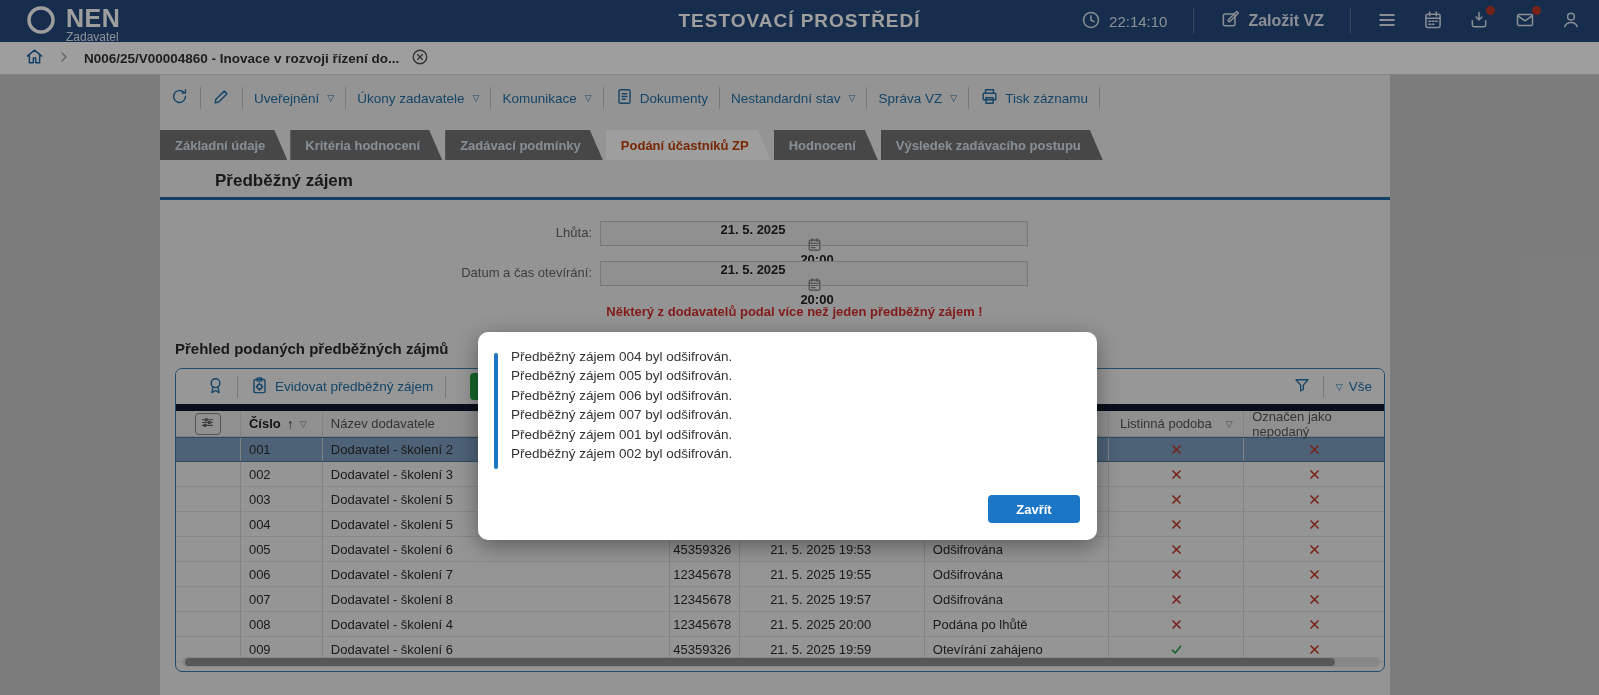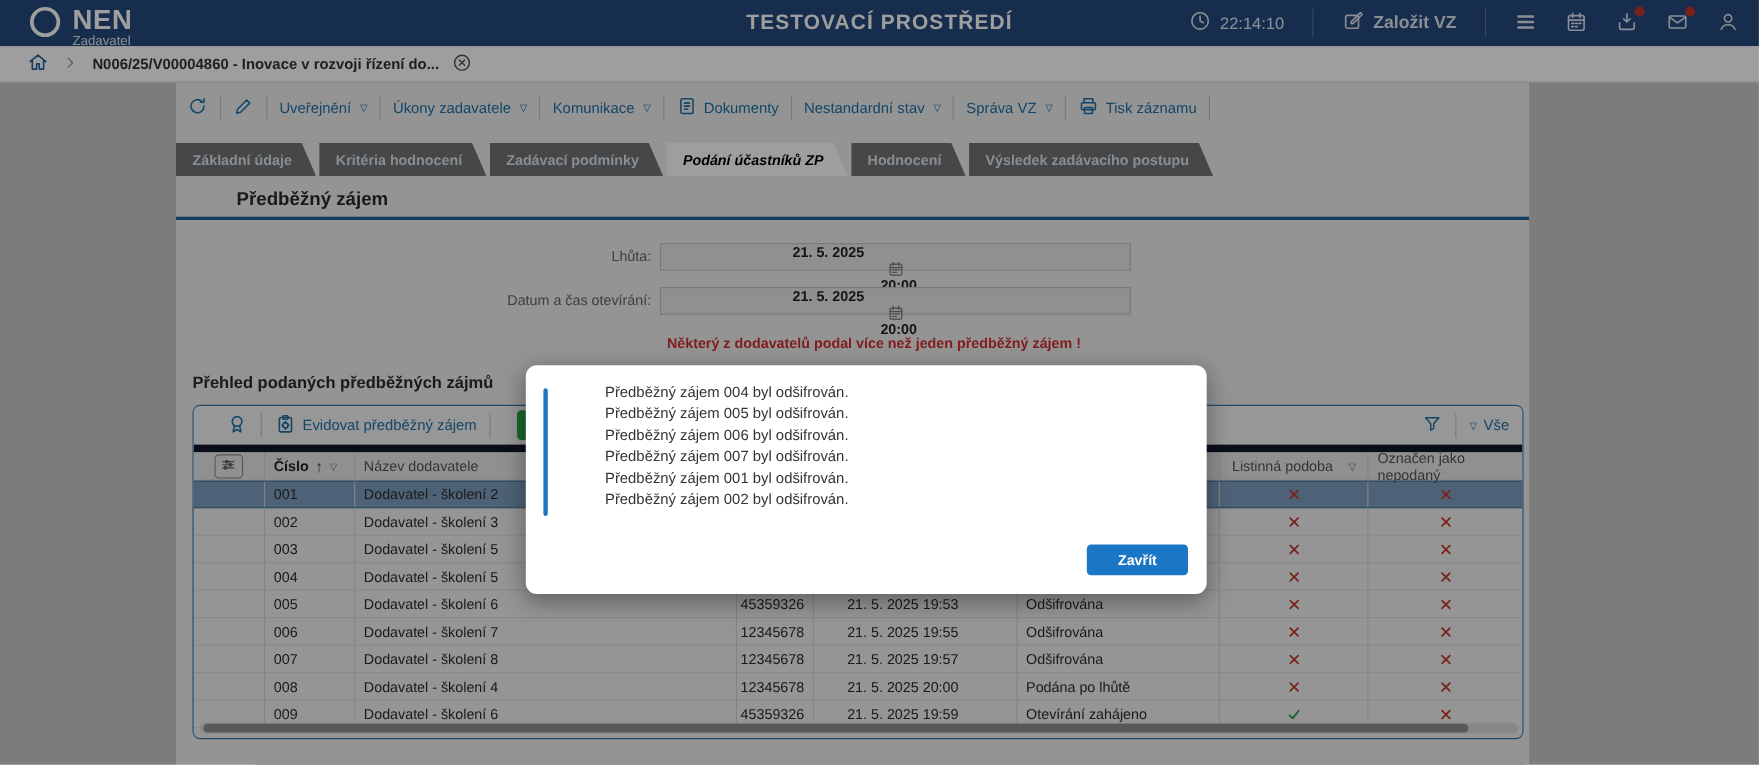--- a/index.html
+++ b/index.html
@@ -36,21 +36,21 @@
   .ribbon { position:absolute; left:10px; top:12px; display:flex; align-items:center; color:#2271a8; }
   .ribbon .icon svg { width:19px; height:19px; }
   .ribbon .sep { width:1px; height:22px; background:#c4c4c4; margin:0 11px; }
   .ribbon .ritem { display:flex; align-items:center; gap:6px; font-size:13.5px; cursor:pointer; }
   .ribbon .caret { font-size:9px; margin-left:2px; color:#2271a8; }
 
   .tabs { position:absolute; left:0px; top:55px; height:30px; display:flex; }
   .tab { height:30px; display:flex; align-items:center; padding:0 22px 0 15px; margin-right:3px;
          background:#737373; color:#d9e6f1; font-weight:bold; font-size:13px;
          clip-path:polygon(0 0, calc(100% - 13px) 0, 100% 100%, 0 100%); cursor:pointer; }
-  .tab.active { background:#ffffff; color:#000000;font-style:italic; }
+  .tab.active { background:#ffffff; color:#c2410c; }
 
   .page-h { position:absolute; left:15px; top:96px; font-size:17px; font-weight:bold; color:#2b2b2b;margin-left:40px; }
   .page-h-line { position:absolute; left:0; top:122px; width:1230px; height:3px; background:#2265a2; }
 
   .formrow { position:absolute; left:0; width:1230px; height:25px; }
   .formrow .flabel { position:absolute; right:798px; top:4px; color:#666; font-size:13px; }
   .finput { position:absolute; left:440px; top:0; width:428px; height:25px; background:#e9e9e9; border:1px solid #c2c2c2; display:flex; align-items:center;flex-direction:column; }
   .finput .fdate { margin-left:8px; font-weight:bold; color:#222; width:195px; }
   .finput .cal { color:#777; display:flex; } .finput .cal svg{ width:15px; height:15px; }
   .finput .ftime { margin-left:6px; font-weight:bold; color:#222; }
@@ -96,21 +96,21 @@
   .mark.x { color:#c0392b; } .mark.ok { color:#2f9e44; }
 
   .hscroll { position:absolute; left:6px; bottom:4px; width:1198px; height:10px; background:#dcdcdc; border-radius:5px; }
   .hthumb { position:absolute; left:3px; top:1px; width:1150px; height:8px; background:#8f8f8f; border-radius:4px; }
 
   
   .overlay { position:absolute; inset:0; background:rgba(0,0,0,0.38); z-index:40; }
   .modal { position:absolute; left:478px; top:332px; width:619px; height:208px; background:#fff; border-radius:10px;
            box-shadow:0 6px 22px rgba(0,0,0,.38); z-index:50; }
   .modal-bar { position:absolute; left:16px; top:21px; width:4px; height:116px; background:#1b76c6; border-radius:2px; }
-  .modal-msgs { position:absolute; left:33px; top:15px; font-size:13.5px; color:#333; line-height:19.4px;margin-left:39px; }
+  .modal-msgs { position:absolute; left:33px; top:15px; font-size:13.5px; color:#333; line-height:19.4px; }
   .modal-close { position:absolute; right:17px; bottom:17px; width:92px; height:28px; background:#1b76c6; color:#fff;
                  border:none; border-radius:4px; font-weight:bold; font-size:13px; font-family:"Liberation Sans",sans-serif; cursor:pointer; }
 </style>
 </head>
 <body>
 
 <div class="root">
 
   <div class="topbar">
     <div class="brand">

